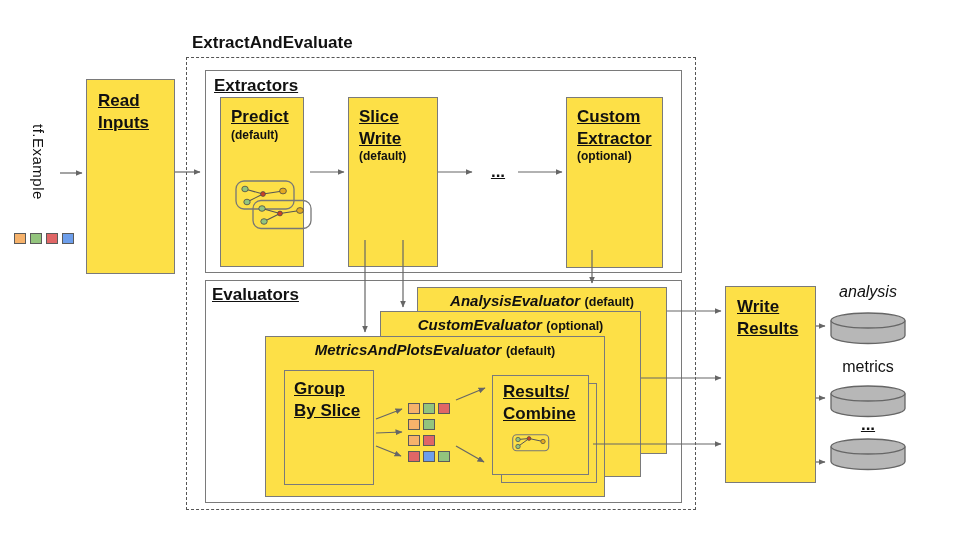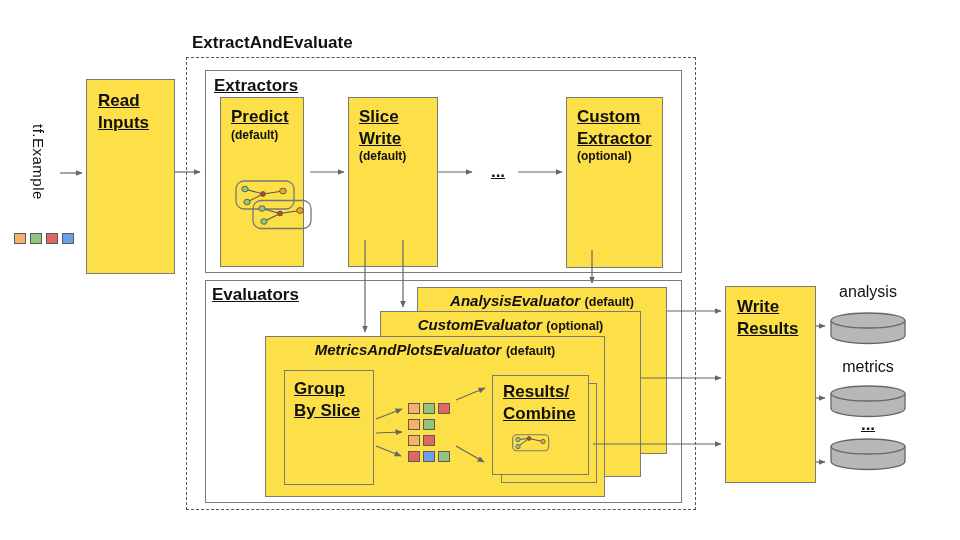--- a/index.html
+++ b/index.html
@@ -174,21 +174,21 @@
     </svg>
   </div>
 
   <div class="box" style="left:725px;top:286px;width:91px;height:197px;">
     <div class="b15" style="padding:9px 0 0 11px;">
       <div>Write</div>
       <div>Results</div>
     </div>
   </div>
 
-  <div class="abs cyl-label reg16" style="left:830px;top:283px;">analysis</div>
+  <div class="abs cyl-label reg16" style="left:830px;top:283px;font-style:italic;">analysis</div>
   <svg class="abs" style="left:830px;top:312px;" width="76" height="33" viewBox="0 0 76 33">
     <path d="M1,8.5 V23.5 a37,8 0 0 0 74,0 V8.5" fill="#b7b7b7" stroke="#666" stroke-width="1.3"></path>
     <ellipse cx="38" cy="8.5" rx="37" ry="7.5" fill="#b7b7b7" stroke="#666" stroke-width="1.3"></ellipse>
   </svg>
 
   <div class="abs cyl-label reg16" style="left:830px;top:358px;">metrics</div>
   <svg class="abs" style="left:830px;top:385px;" width="76" height="33" viewBox="0 0 76 33">
     <path d="M1,8.5 V23.5 a37,8 0 0 0 74,0 V8.5" fill="#b7b7b7" stroke="#666" stroke-width="1.3"></path>
     <ellipse cx="38" cy="8.5" rx="37" ry="7.5" fill="#b7b7b7" stroke="#666" stroke-width="1.3"></ellipse>
   </svg>

